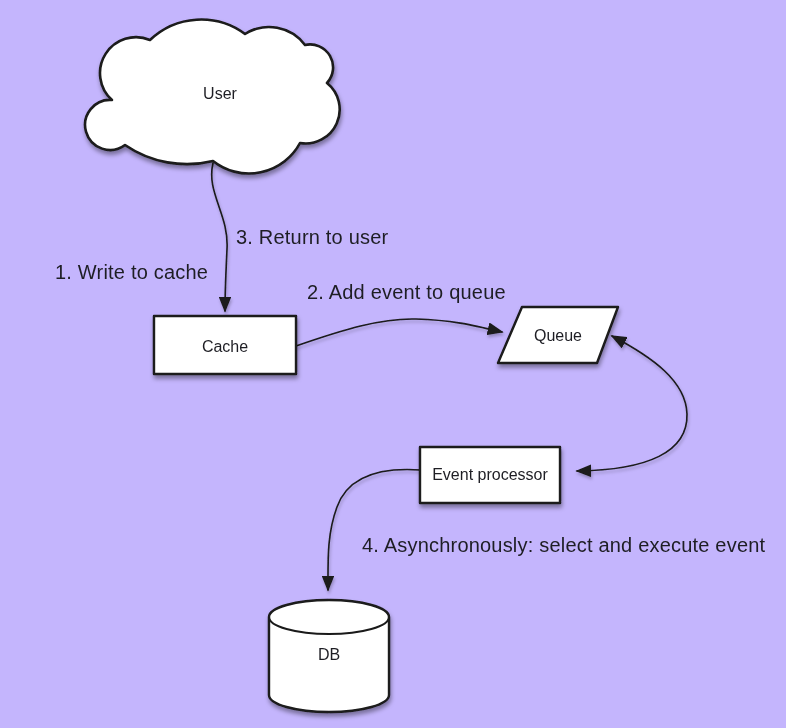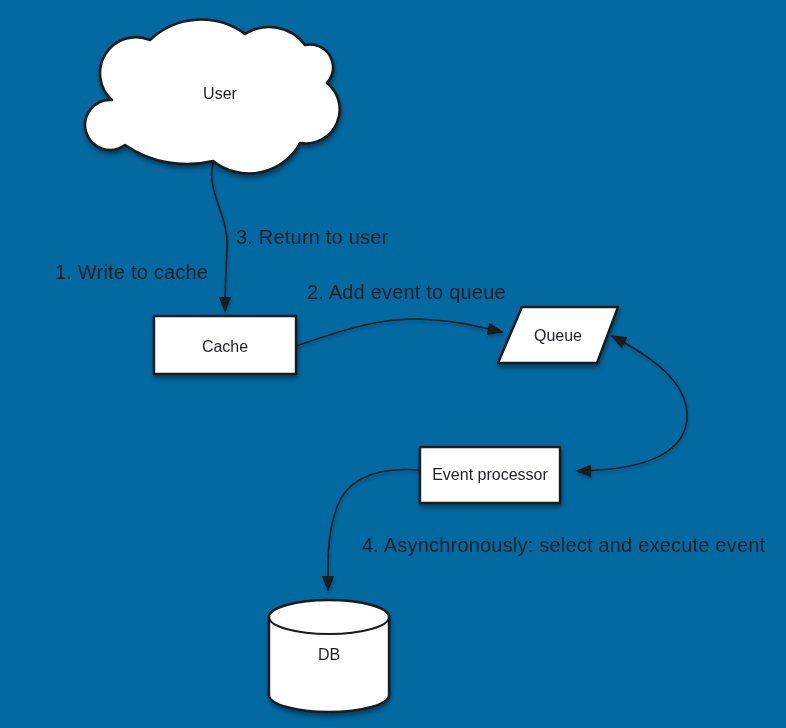--- a/index.html
+++ b/index.html
@@ -4,21 +4,21 @@
 <style>
   html, body {
     margin: 0;
     padding: 0;
     background: #ffffff;
   }
   .stage {
     position: relative;
     width: 786px;
     height: 728px;
-    background: #0369a1;
+    background: #c4b5fd;
     overflow: hidden;
     font-family: "Liberation Sans", sans-serif;
   }
   svg { display: block; }
   .node-shape {
     fill: #ffffff;
     stroke-width: 2.4;
     stroke-linejoin: round;
   }
   .cloud-shape { stroke-width: 2.6; }

